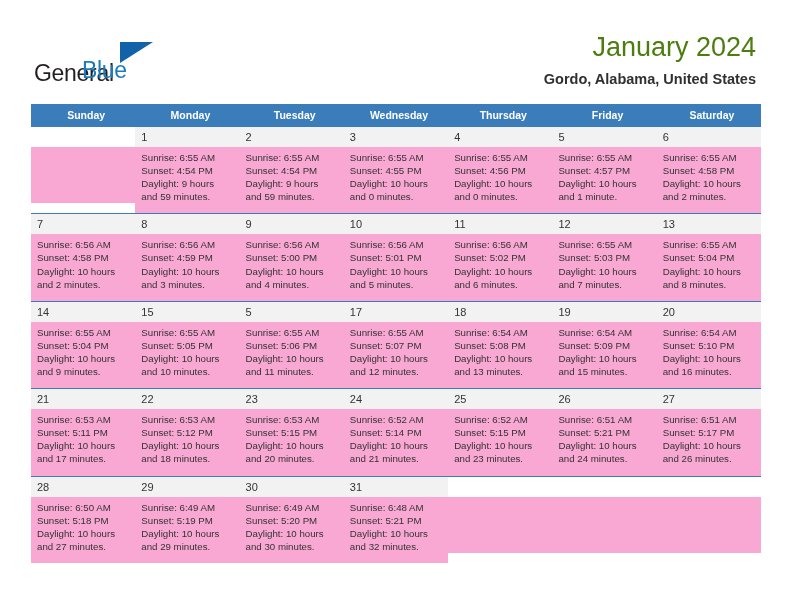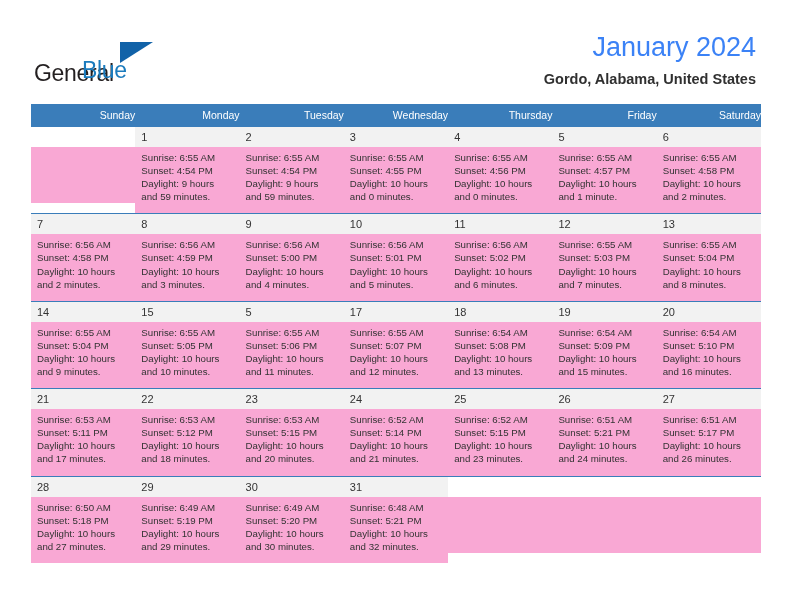--- a/index.html
+++ b/index.html
@@ -68,21 +68,21 @@
   }
 
   .title-block {
     position: absolute;
     right: 36px;
     top: 30px;
     text-align: right;
   }
   .cal-title {
     font-size: 27px;
-    color: #3b82f6;
+    color: #4d7c0f;
     line-height: 34px;
     white-space: nowrap;
     font-weight: normal;
   }
   .cal-subtitle {
     font-size: 14.5px;
     color: #303030;
     line-height: 22px;
     margin-top: 4px;
     white-space: nowrap;
@@ -95,22 +95,22 @@
     left: 31px;
     top: 104px;
     width: 730px;
     border-collapse: collapse;
     table-layout: fixed;
   }
   .calendar th {
     background: #3a7dba;
     color: #ffffff;
     font-size: 10.5px;
-    font-weight: normal;
-    text-align: right;
+    font-weight: bold;
+    text-align: center;
     padding: 5px 0 5px 6px;
     height: 11px;
     border: none;
   }
 
   .calendar td {
     vertical-align: top;
     padding: 0;
     border: none;
     width: 104.28px;

